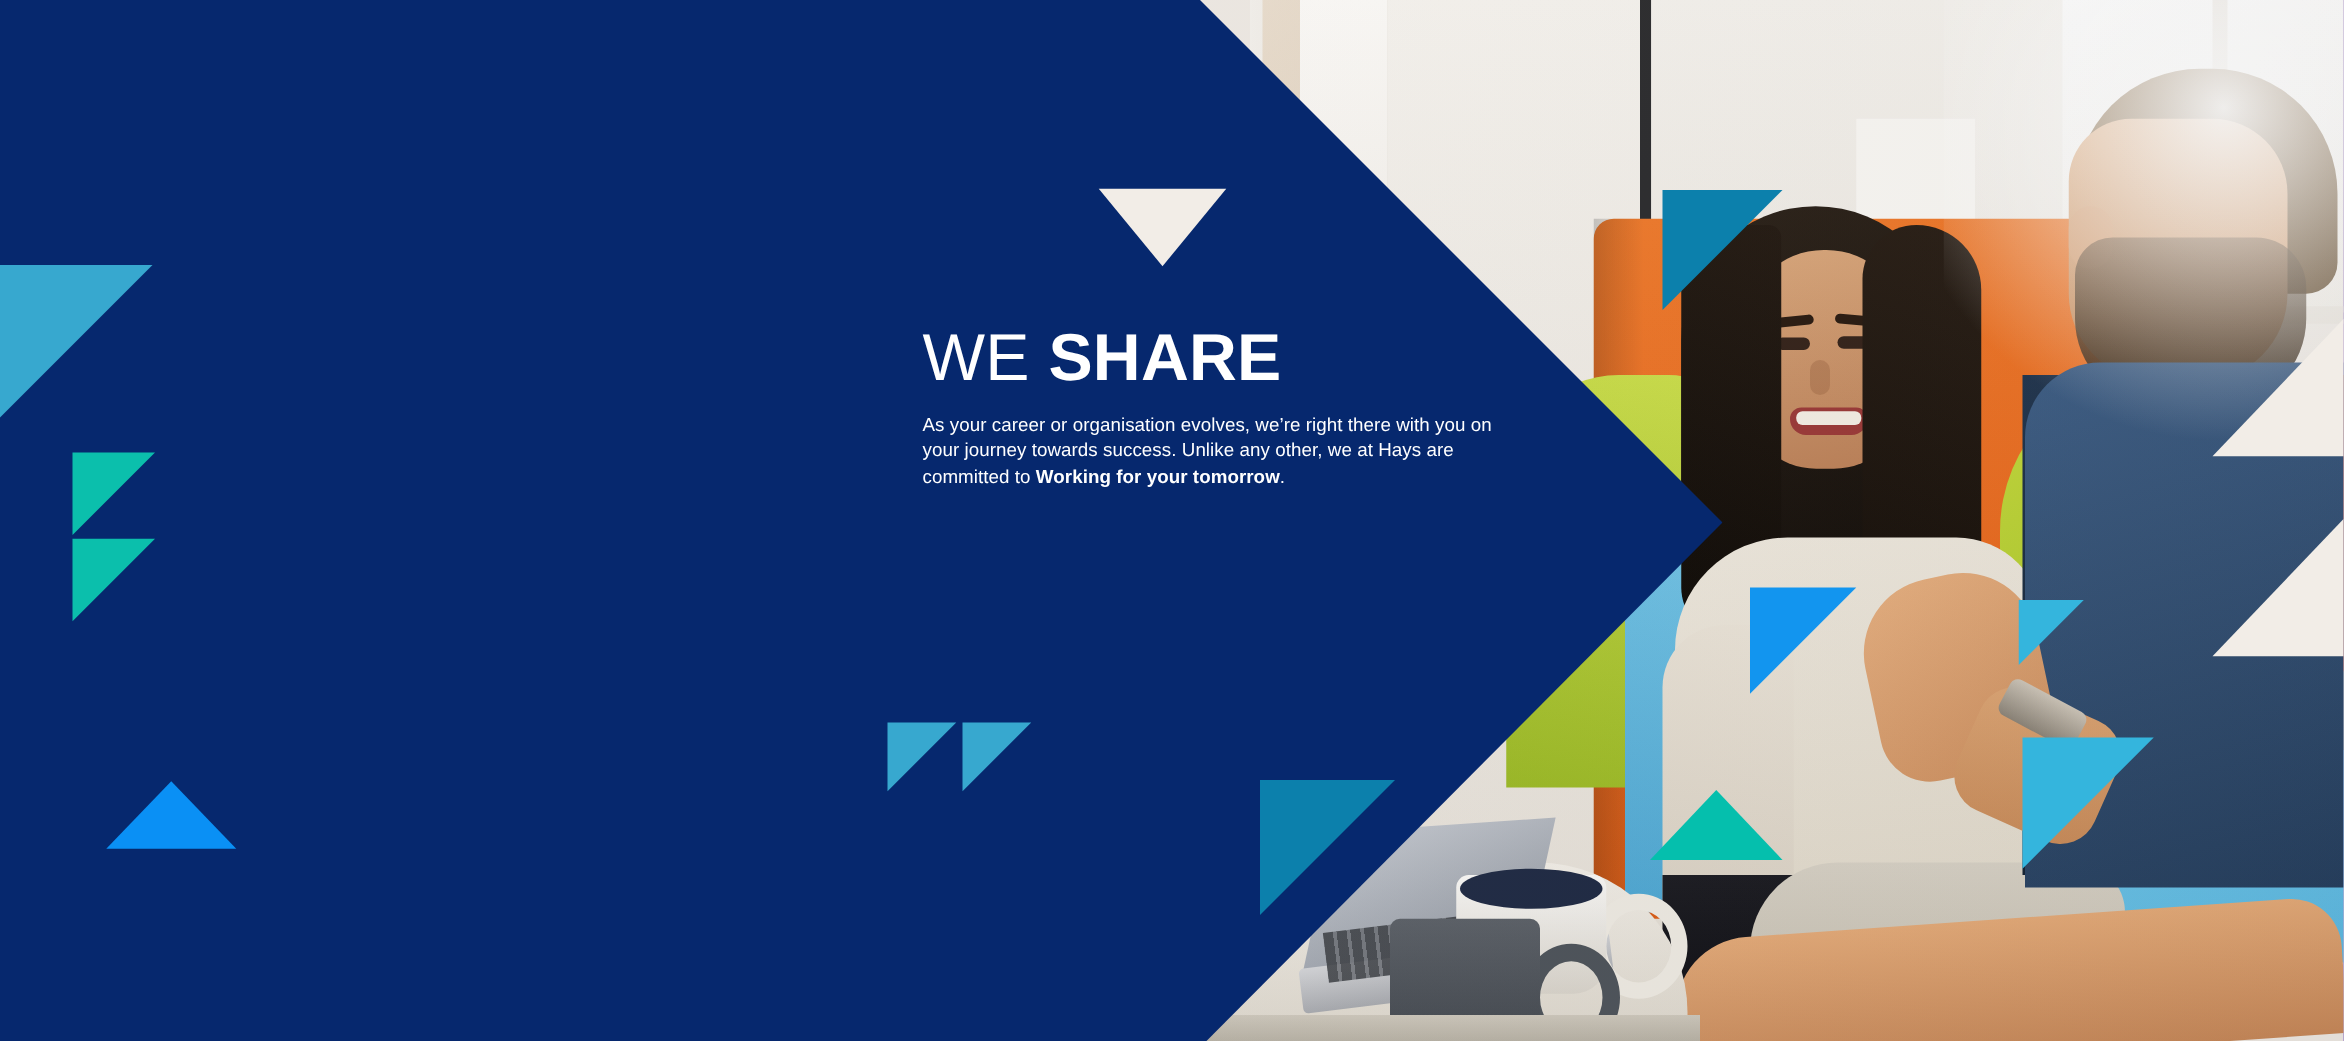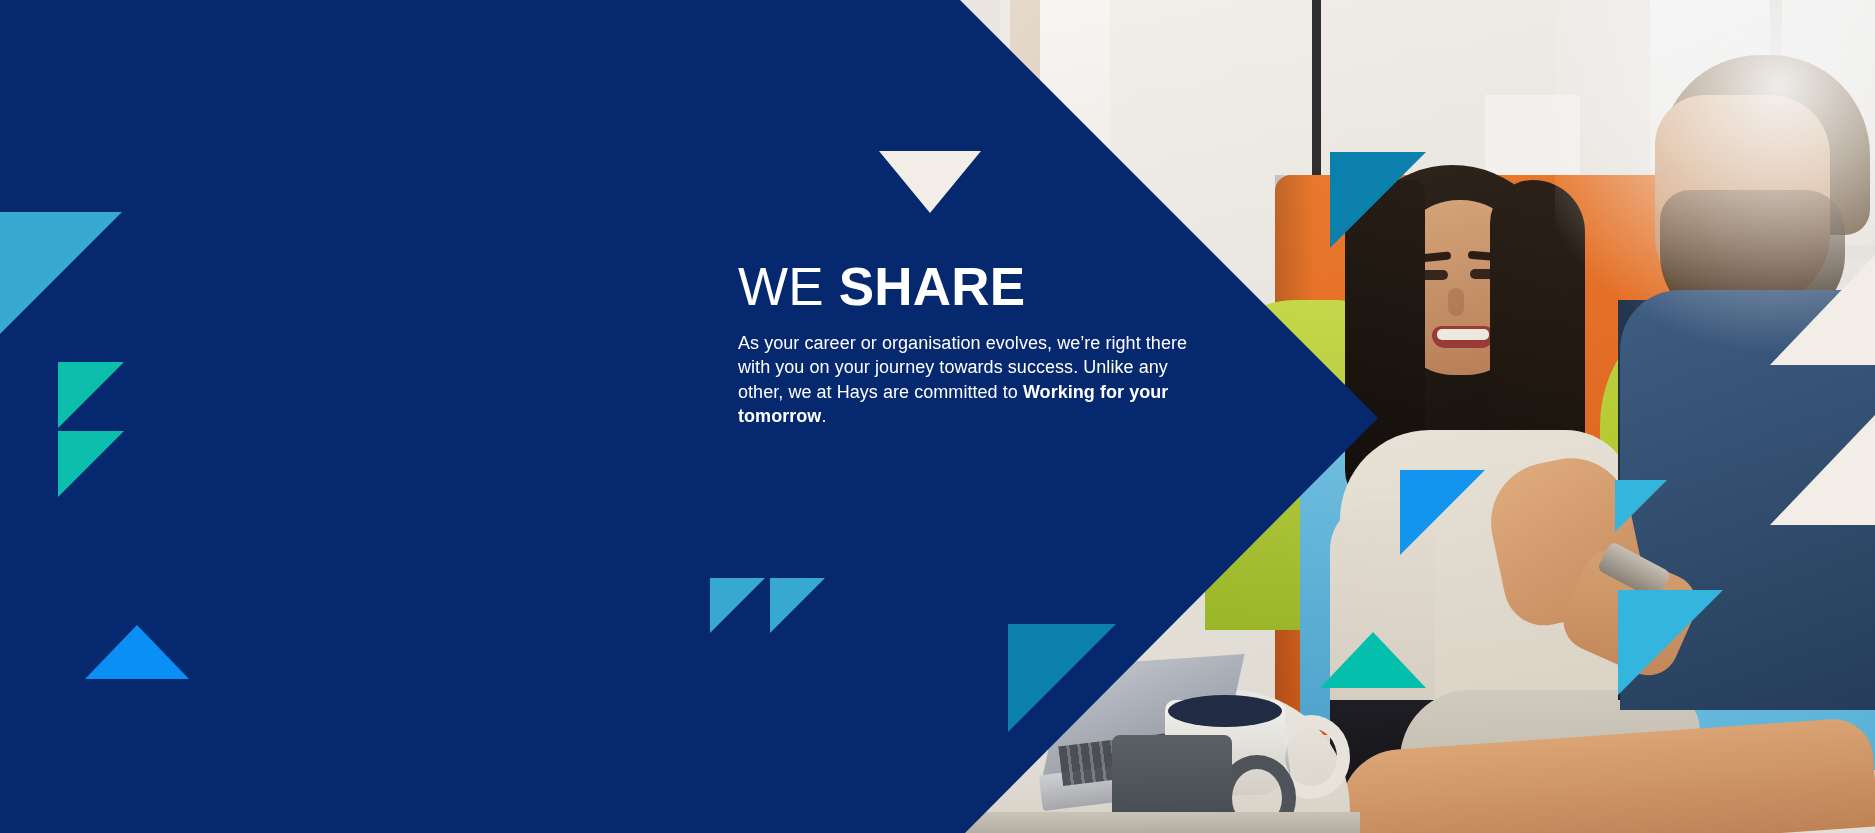--- a/index.html
+++ b/index.html
@@ -271,21 +271,21 @@
     margin:0;
     font-size:53px;
     line-height:1.08;
     font-weight:300;
     letter-spacing:.2px;
     white-space:nowrap;
   }
   .headline .bold{font-weight:700;}
   .subcopy{
     margin:16px 0 0 0;
-    font-size:18px;
+    font-size:15px;
     line-height:1.345;
     font-weight:400;
     letter-spacing:.05px;
   }
   .subcopy .bold{font-weight:700;}
 </style>
 </head>
 <body>
 
 <div id="stage">

